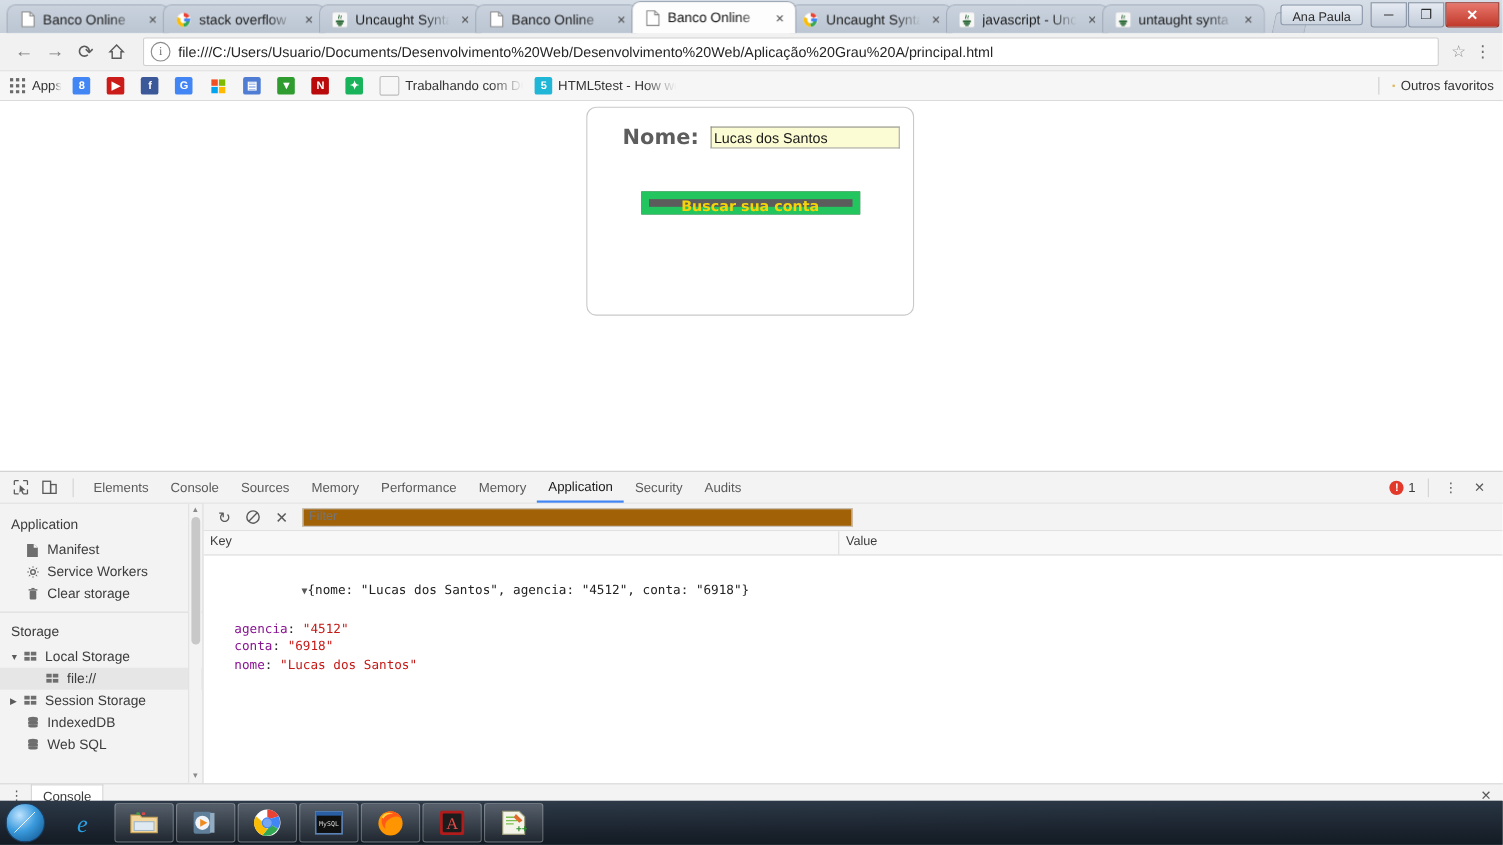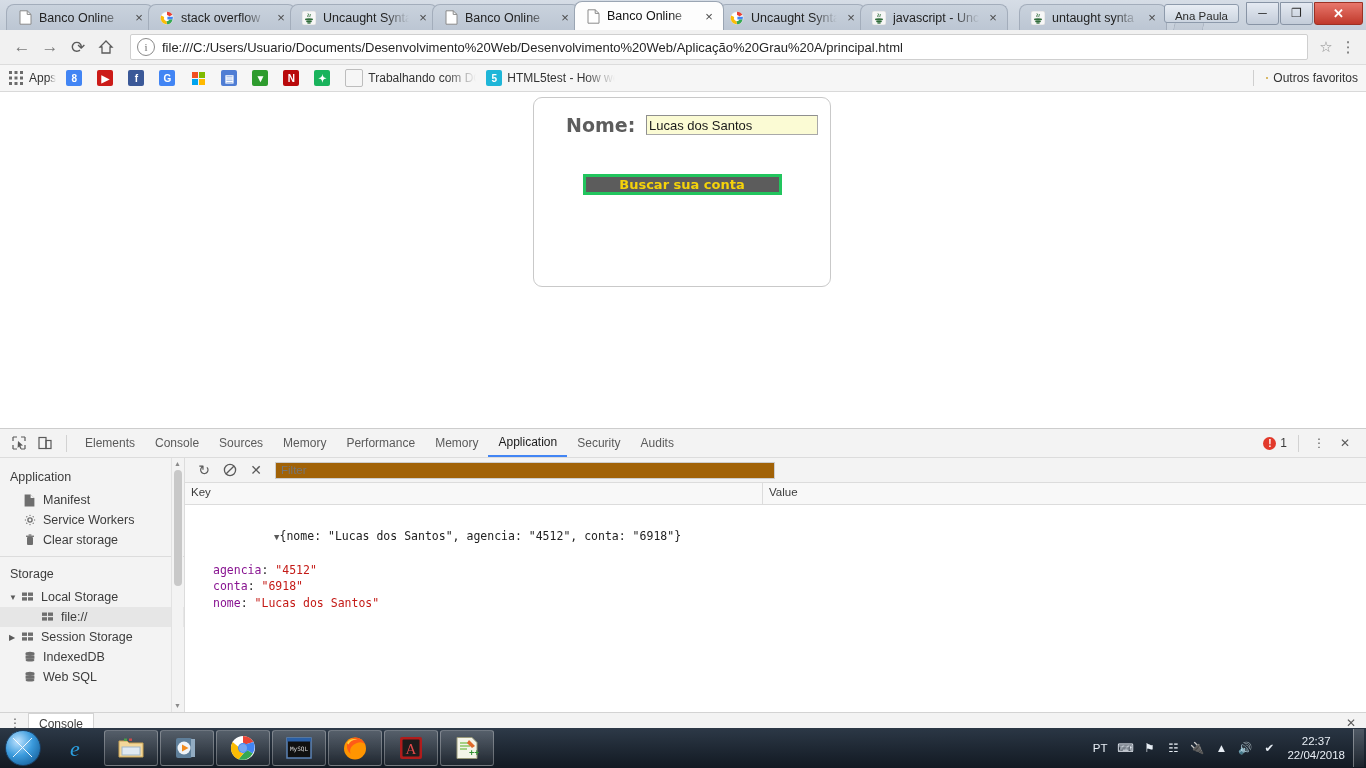--- a/index.html
+++ b/index.html
@@ -205,21 +205,21 @@
     padding: 1px 2px;
     font-family: "Liberation Sans", sans-serif;
     box-sizing: border-box;
     outline: none;
   }
   #buscar-btn {
     display: block;
     margin: 38px auto 0 auto;
     width: 199px; height: 21px;
     background: #5c5c5c;
-    border: 3px solid #22c55e;
+    border: 7px solid #22c55e;
     color: #f5d30a;
     font-weight: bold; font-size: 13px;
     font-family: "DejaVu Sans", sans-serif;
     cursor: pointer;
     padding: 0;
   }
 
   
   #devtools {
     position: absolute; left: 0; top: 428px;
@@ -477,21 +477,21 @@
               <path d="M6 2.5 c1.6 1.2 -1.4 2.2 .2 3.6" stroke="#2f6b3a" stroke-width="1" fill="none"></path>
               <path d="M8 3 c1.4 1.1 -1.2 2 .1 3.1" stroke="#2f6b3a" stroke-width=".9" fill="none"></path>
               <ellipse cx="7" cy="8.4" rx="4" ry="1.1" fill="#2f6b3a"></ellipse>
               <ellipse cx="7" cy="10.4" rx="3" ry=".9" fill="#2f6b3a"></ellipse>
               <ellipse cx="7" cy="12" rx="2" ry=".7" fill="#2f6b3a"></ellipse>
             </svg>
           </span>
           <span class="tab-title">javascript - Unc</span>
           <span class="tab-close">×</span>
         </div>
-        <div class="tab" style="width: 148px; margin-left: 17px;">
+        <div class="tab" style="width: 148px;">
           <span class="tab-fav">
             <svg width="14" height="14" viewBox="0 0 14 14">
               <rect x="0" y="0" width="14" height="14" rx="2" fill="#f7f7f7" stroke="#ccc" stroke-width=".6"></rect>
               <path d="M6 2.5 c1.6 1.2 -1.4 2.2 .2 3.6" stroke="#2f6b3a" stroke-width="1" fill="none"></path>
               <path d="M8 3 c1.4 1.1 -1.2 2 .1 3.1" stroke="#2f6b3a" stroke-width=".9" fill="none"></path>
               <ellipse cx="7" cy="8.4" rx="4" ry="1.1" fill="#2f6b3a"></ellipse>
               <ellipse cx="7" cy="10.4" rx="3" ry=".9" fill="#2f6b3a"></ellipse>
               <ellipse cx="7" cy="12" rx="2" ry=".7" fill="#2f6b3a"></ellipse>
             </svg>
           </span>
@@ -896,28 +896,13 @@
               <line x1="5" y1="10" x2="15" y2="10"></line>
               <line x1="5" y1="13" x2="12" y2="13"></line>
             </g>
             <text x="14" y="20" font-size="9" font-family="Liberation Sans, sans-serif" fill="#2f8f2f" font-weight="bold">++</text>
             <path d="M14 4 L20 10 L17 12 L12 7 Z" fill="#e06a2a"></path>
           </svg>
         </span>
       </div>
     </div>
 
-  <div id="tray">
-    <span style="margin-right:6px">PT</span>
-    <span class="t-ico">⌨</span>
-    <span class="t-ico">⚑</span>
-    <span class="t-ico">☷</span>
-    <span class="t-ico">🔌</span>
-    <span class="t-ico">▲</span>
-    <span class="t-ico">🔊</span>
-    <span class="t-ico">✔</span>
-    <div id="clock">
-      <div>22:37</div>
-      <div>22/04/2018</div>
-    </div>
-    <div id="show-desktop"></div>
-  </div>
 </div>
 
 </body></html>

